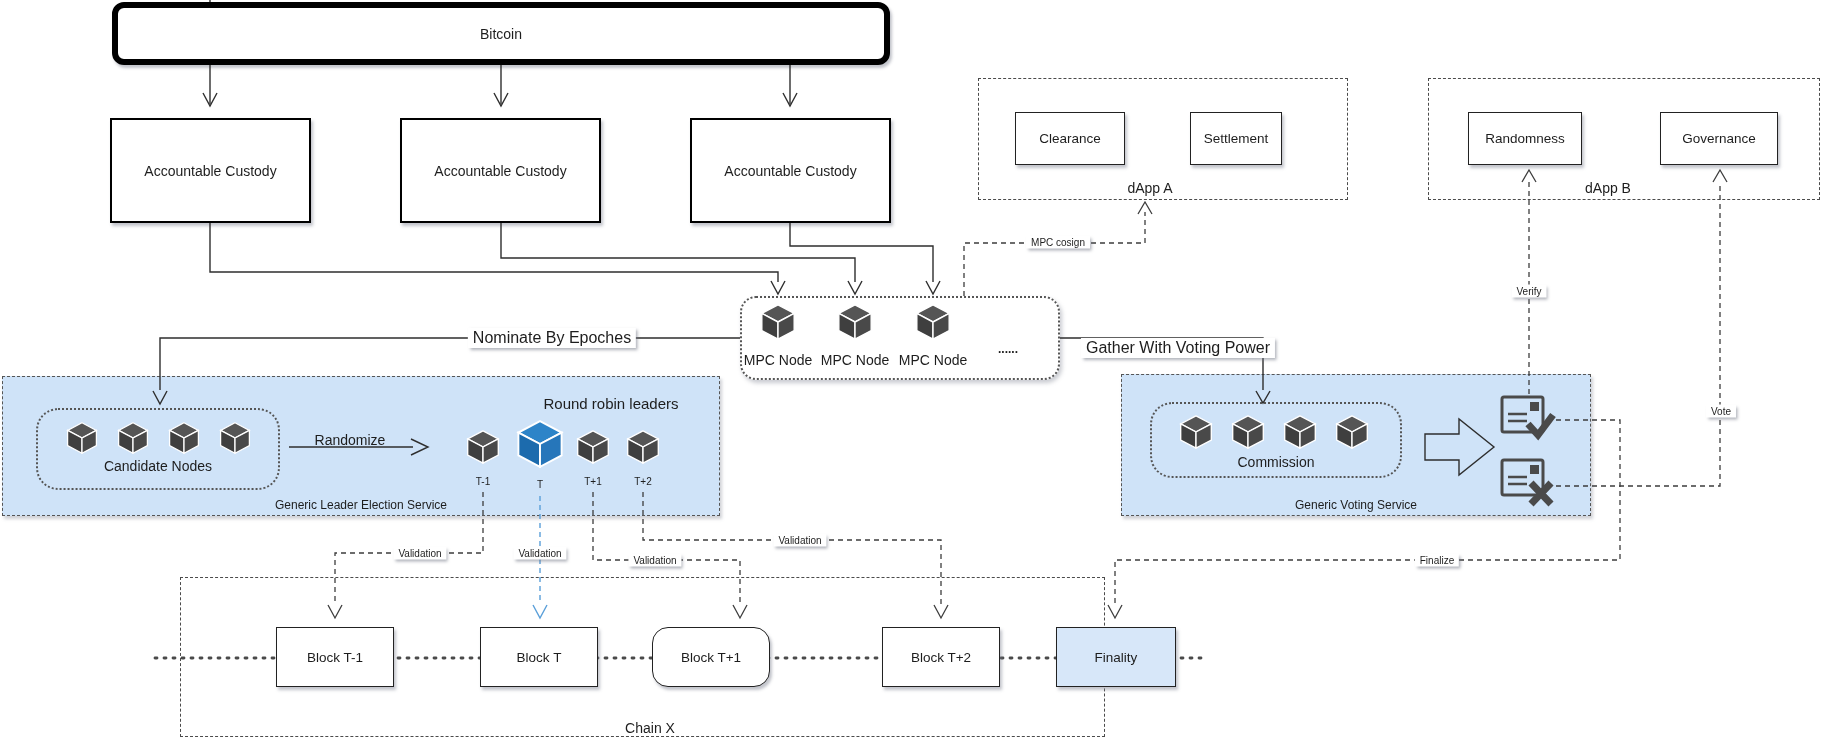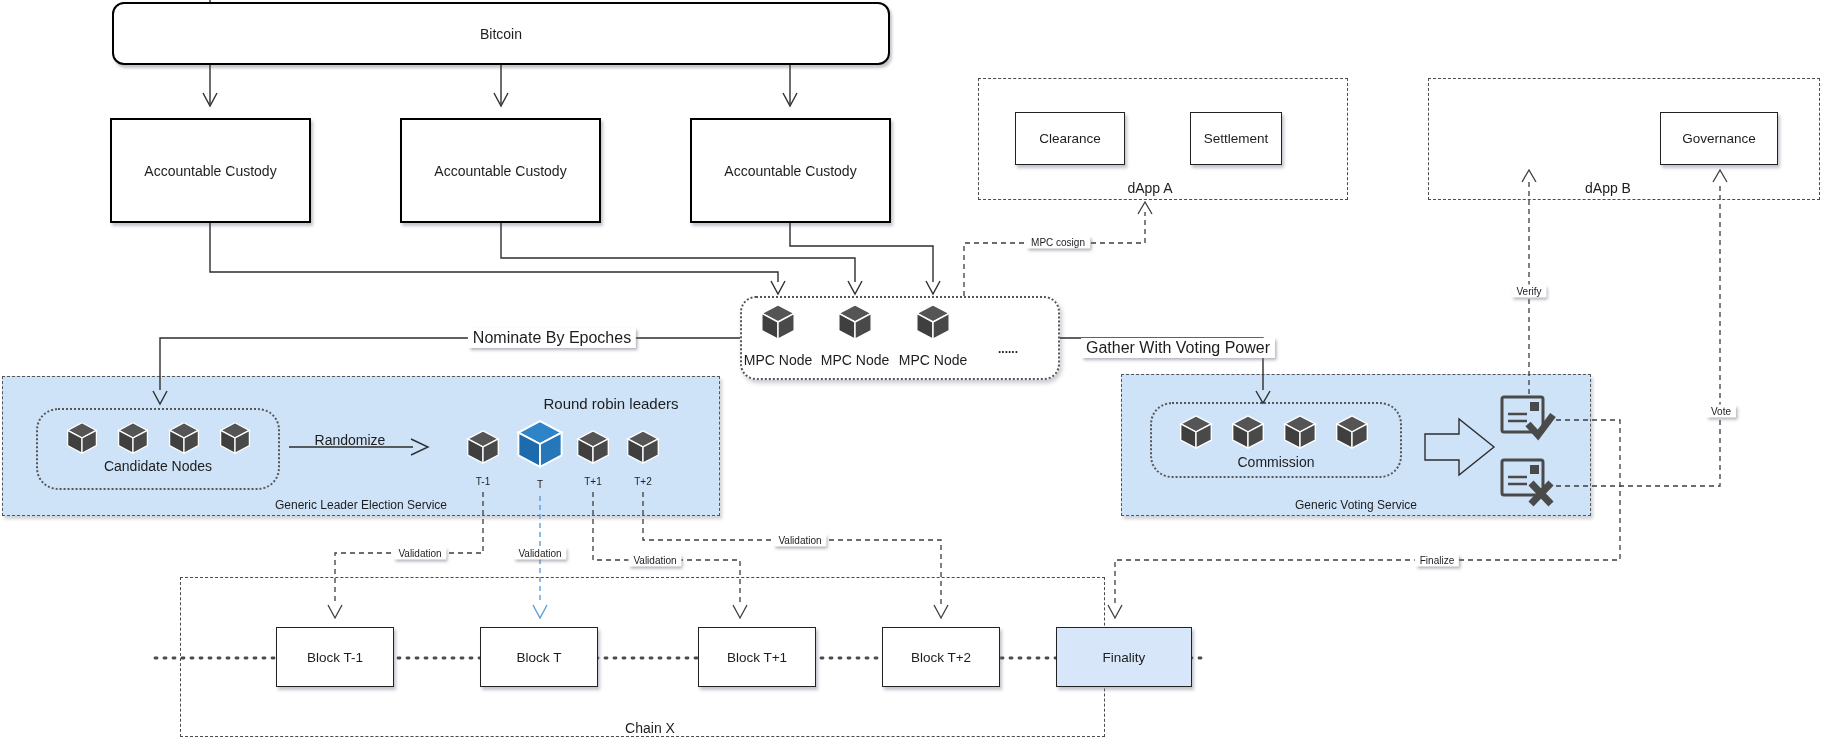--- a/index.html
+++ b/index.html
@@ -6,21 +6,21 @@
   #stage{position:relative;width:1833px;height:751px;background:#ffffff;overflow:hidden;
          font-family:"Liberation Sans", sans-serif;color:#1d1d1d;}
   svg.wires{position:absolute;left:0;top:0;pointer-events:none;}
   .s{stroke:#2e2e2e;stroke-width:1.4;fill:none;}
   .d{stroke:#3d3d3d;stroke-width:1.3;fill:none;stroke-dasharray:5 4;}
   .h{stroke:#3d3d3d;stroke-width:1.3;fill:none;}
   .bd{stroke:#5a9fd9;stroke-width:1.4;fill:none;stroke-dasharray:5 4;}
   .bh{stroke:#5a9fd9;stroke-width:1.4;fill:none;}
   .dot1{stroke:#333;stroke-width:2;fill:none;stroke-dasharray:1.5 6;stroke-linecap:round;}
   .dot2{stroke:#4a4a4a;stroke-width:2.8;fill:none;stroke-dasharray:2 7;stroke-linecap:round;}
-  .box{position:absolute;background:#fff;border:2px solid #000000;display:flex;align-items:center;
+  .box{position:absolute;background:#fff;border:6px solid #000000;display:flex;align-items:center;
        justify-content:center;text-align:center;box-shadow:2px 3px 3px rgba(120,125,140,.45);
        font-size:14px;box-sizing:border-box;}
   .rounded{border-radius:12px;}
   .custody{border-width:2.5px;}
   .small-box{border-width:1.6px;border-color:#222;font-size:13.5px;}
   .block{border-width:1.6px;border-color:#222;font-size:13.5px;}
   .finality{background:#d7e7f9;}
   .dashedbox{position:absolute;border:1.6px dashed #4b4b4b;background:transparent;box-sizing:border-box;}
   .service{position:absolute;background:#cfe3f8;border:1.6px dashed #555;box-sizing:border-box;
            box-shadow:2px 3px 3px rgba(120,125,140,.35);}
@@ -87,20 +87,23 @@
   <div class="lbl" style="left:1008px;top:350px;font-weight:bold;">......</div>
 
   <div class="box small-box" style="left:1015px;top:112px;width:110px;height:53px;">
     <span>Clearance</span>
   </div>
   <div class="box small-box" style="left:1190px;top:112px;width:92px;height:53px;">
     <span>Settlement</span>
   </div>
   <div class="lbl sm" style="left:1150px;top:189px;">dApp A</div>
 
+  <div class="box small-box" style="left:1468px;top:112px;width:114px;height:53px;">
+    <span>Randomness</span>
+  </div>
   <div class="box small-box" style="left:1660px;top:112px;width:118px;height:53px;">
     <span>Governance</span>
   </div>
   <div class="lbl sm" style="left:1608px;top:189px;">dApp B</div>
 
   <div class="dotted-container" style="left:36px;top:408px;width:244px;height:82px;"></div>
   <div id="cand-cubes">
       <div class="cube" style="left:82px;top:438px;"><svg width="32" height="32" viewBox="0 0 40 40">
     <polygon points="20,1 38,10.5 20,20 2,10.5" fill="#555555" stroke="#fff" stroke-width="1.6"></polygon>
     <polygon points="2,10.5 20,20 20,39 2,29.5" fill="#3f3f3f" stroke="#fff" stroke-width="1.6"></polygon>
@@ -192,23 +195,23 @@
       <rect x="2" y="5" width="41" height="35" rx="2" fill="none" stroke="#4a4a4a" stroke-width="3"></rect>
       <rect x="30" y="10" width="9" height="9" fill="#4a4a4a"></rect>
       <path d="M8,22 H27 M8,29 H27" stroke="#4a4a4a" stroke-width="2.5" fill="none"></path>
       <path d="M31,28 L51,49 M51,28 L31,49" fill="none" stroke="#4a4a4a" stroke-width="7"></path>
     </svg>
   </div>
 
   <div id="block-row">
       <div class="box block" style="left:276px;top:627px;width:118px;height:60px;">Block T-1</div>
       <div class="box block" style="left:480px;top:627px;width:118px;height:60px;">Block T</div>
-      <div class="box block" style="left:698px;top:627px;width:118px;height:60px;">Block T+1</div>
+      <div class="box block" style="left:652px;top:627px;width:118px;height:60px;border-radius:16px;">Block T+1</div>
       <div class="box block" style="left:882px;top:627px;width:118px;height:60px;">Block T+2</div>
-      <div class="box block finality" style="left:1056px;top:627px;width:136px;height:60px;background:#d7e7f9;">Finality</div>
+      <div class="box block finality" style="left:1056px;top:627px;width:120px;height:60px;background:#d7e7f9;">Finality</div>
     </div>
   <div class="lbl sm" style="left:650px;top:729px;">Chain X</div>
 
   <svg class="wires" width="1833" height="751">
     <path class="s" d="M210,0 V2"></path>
     <path class="s" d="M210,65 V104"></path>
       <path class="s" d="M203,93 L210,106 L217,93"></path>
     <path class="s" d="M501,65 V104"></path>
       <path class="s" d="M494,93 L501,106 L508,93"></path>
     <path class="s" d="M790,65 V104"></path>

